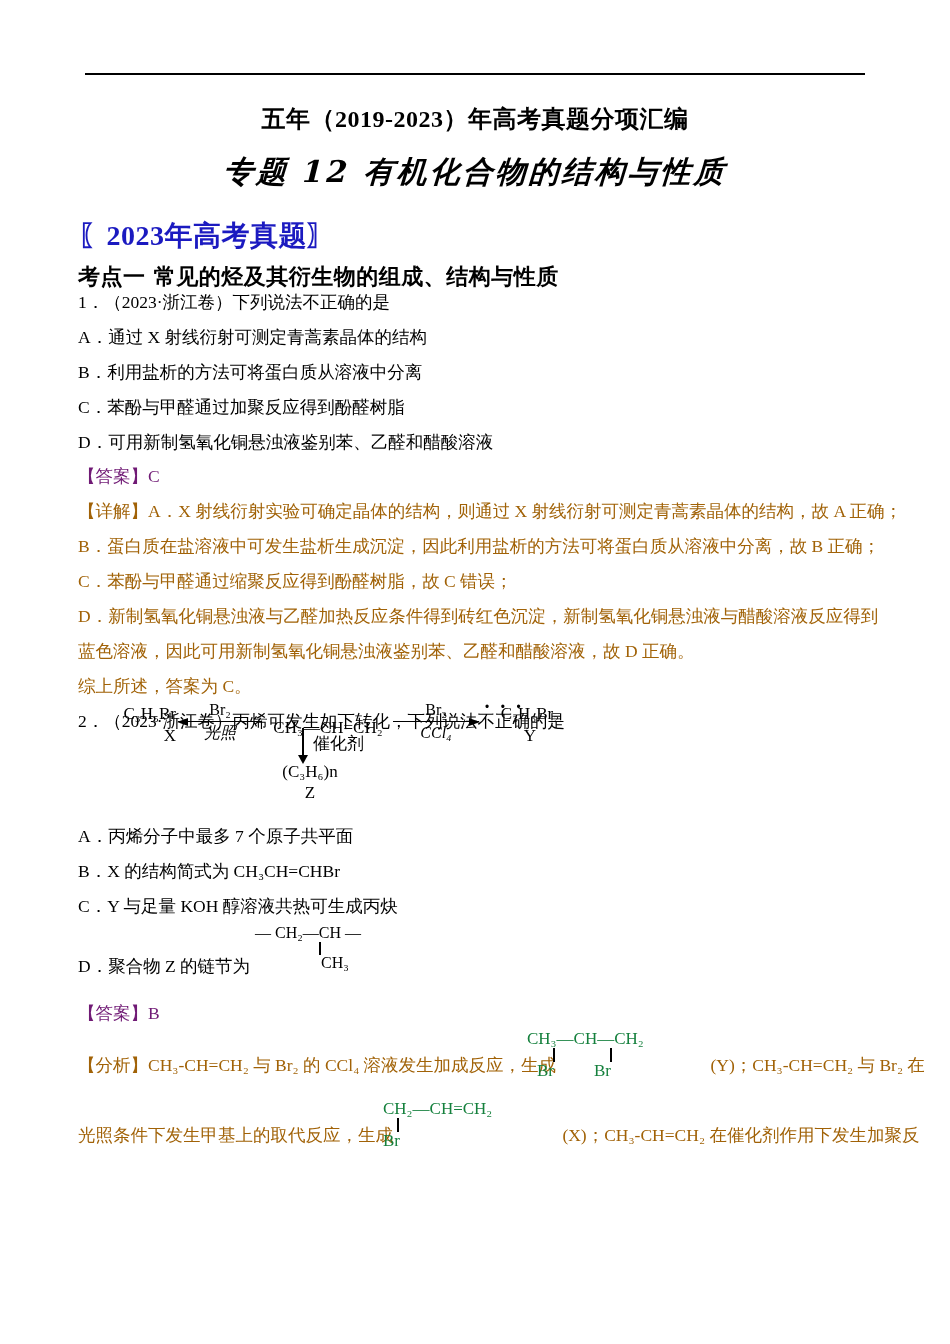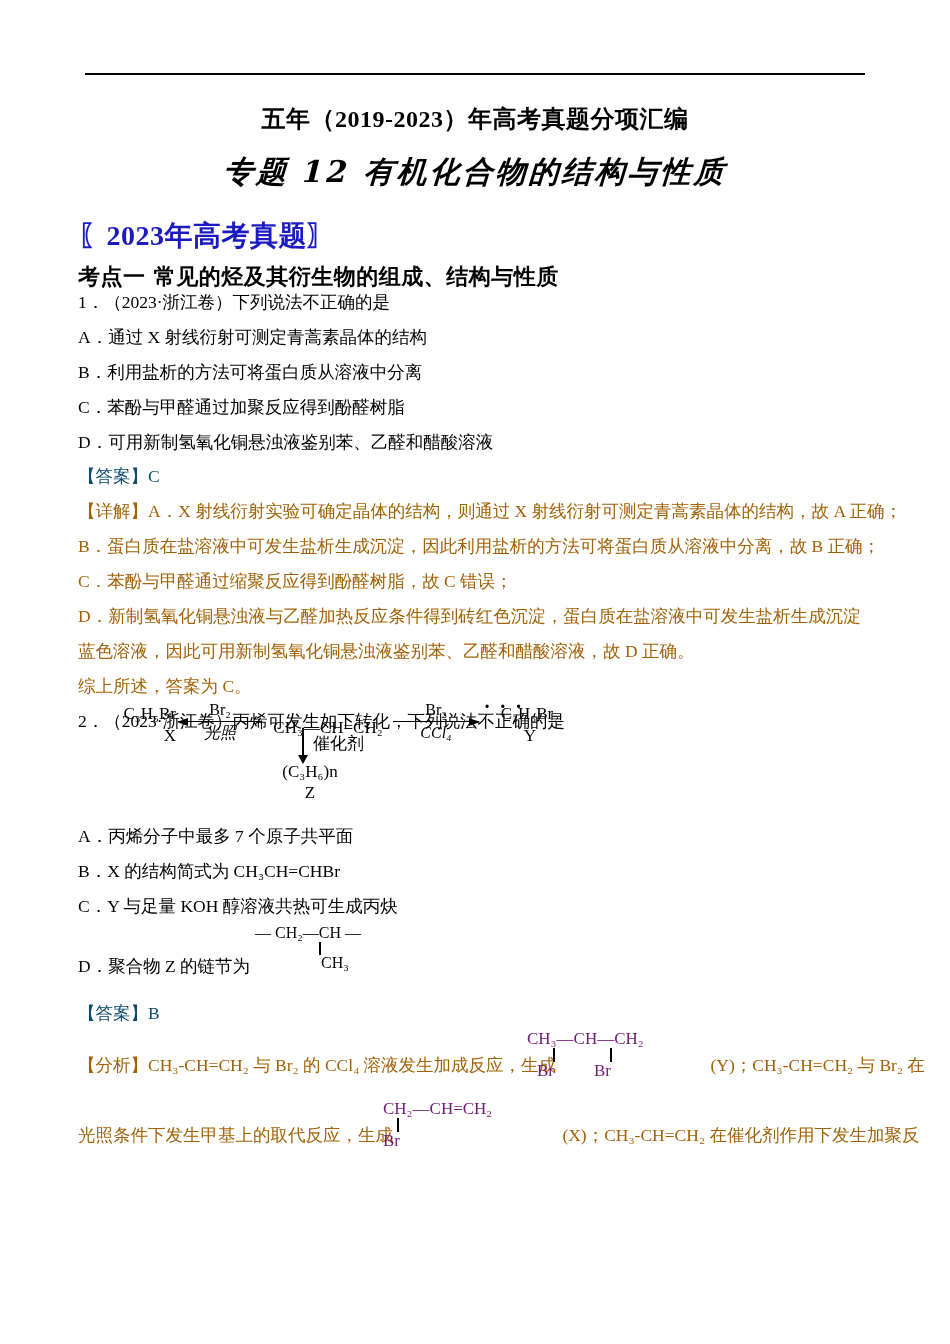--- a/index.html
+++ b/index.html
@@ -69,21 +69,21 @@
     letter-spacing: 0.5px;
   }
   
   .line {
     position: absolute;
     left: 78px;
     font-size: 17.5px;
     line-height: 1.15;
     white-space: nowrap;
   }
-  .line.red { color: #0c4a6e; }
+  .line.red { color: #701a75; }
   .line.black { color: #000000; }
   .wide {
     position: absolute;
     left: 78px;
     width: 800px;
     font-size: 17.5px;
     line-height: 1.15;
     color: #a16207;
     white-space: nowrap;
   }
@@ -177,21 +177,21 @@
   }
   .sch-bottom {
     position: absolute; left: 170px; top: 62px; width: 120px; text-align: center;
     font-size: 17px;
   }
   .sch-bottom .lbl { display: block; margin-top: 1px; }
   
   .struct {
     position: absolute;
     font-size: 17px;
-    color: #701a75;
+    color: #15803d;
     line-height: 1.05;
     text-align: center;
   }
   .struct .row-top { white-space: nowrap; }
   .struct .bonds { position: relative; height: 14px; }
   .struct .vbond {
     position: absolute;
     width: 1.6px;
     background: #000;
     top: 0; height: 14px;
@@ -248,21 +248,21 @@
 
   <div class="line red" style="top:466px">
     <span>【答案】</span><span>C</span>
   </div>
 
   <div class="wide" style="top:501px">
     <span>【详解】</span><span>A．X 射线衍射实验可确定晶体的结构，则通过 X 射线衍射可测定青蒿素晶体的结构，故 A 正确；</span>
   </div>
   <div class="wide" style="top:536px">B．蛋白质在盐溶液中可发生盐析生成沉淀，因此利用盐析的方法可将蛋白质从溶液中分离，故 B 正确；</div>
   <div class="wide" style="top:571px">C．苯酚与甲醛通过缩聚反应得到酚醛树脂，故 C 错误；</div>
-  <div class="wide" style="top:606px">D．新制氢氧化铜悬浊液与乙醛加热反应条件得到砖红色沉淀，蛋白质在盐溶液中可发生盐析生成沉淀</div>
+  <div class="wide" style="top:606px">D．新制氢氧化铜悬浊液与乙醛加热反应条件得到砖红色沉淀，新制氢氧化铜悬浊液与醋酸溶液反应得到</div>
   <div class="wide" style="top:641px">蓝色溶液，因此可用新制氢氧化铜悬浊液鉴别苯、乙醛和醋酸溶液，故 D 正确。</div>
   <div class="wide" style="top:676px">综上所述，答案为 C。</div>
 
   <div class="line black" style="top:711px">
     <span>2．</span><span>（2023·浙江卷）</span><span>丙烯可发生如下转化，下列说法</span><span class="emph">不正确</span><span>的是</span>
   </div>
 
   <div class="scheme">
     <div class="sch-left chem">
       <span>C₃H₅Br</span>

